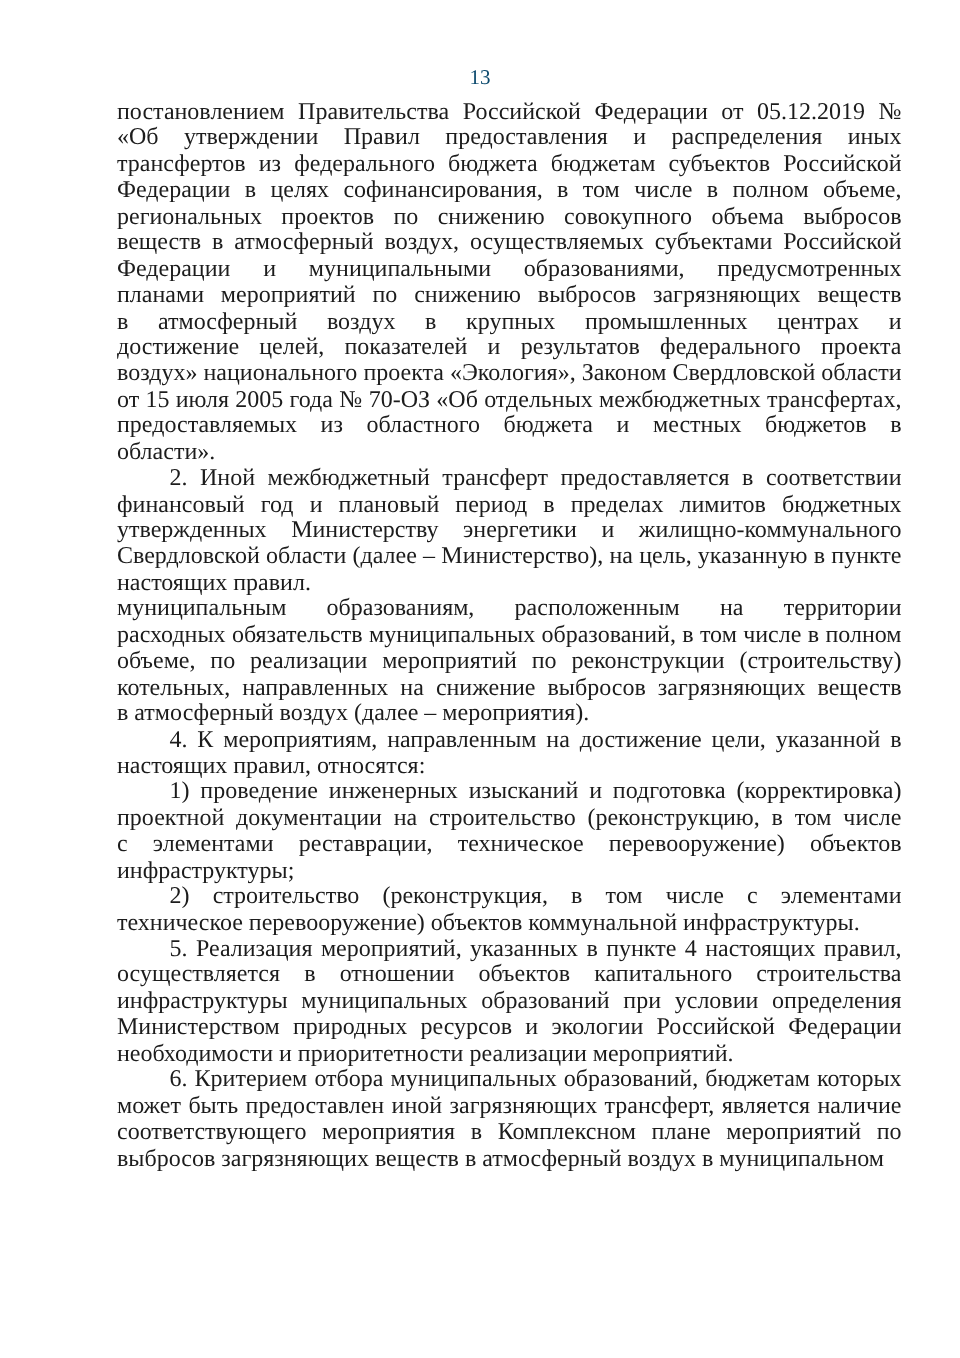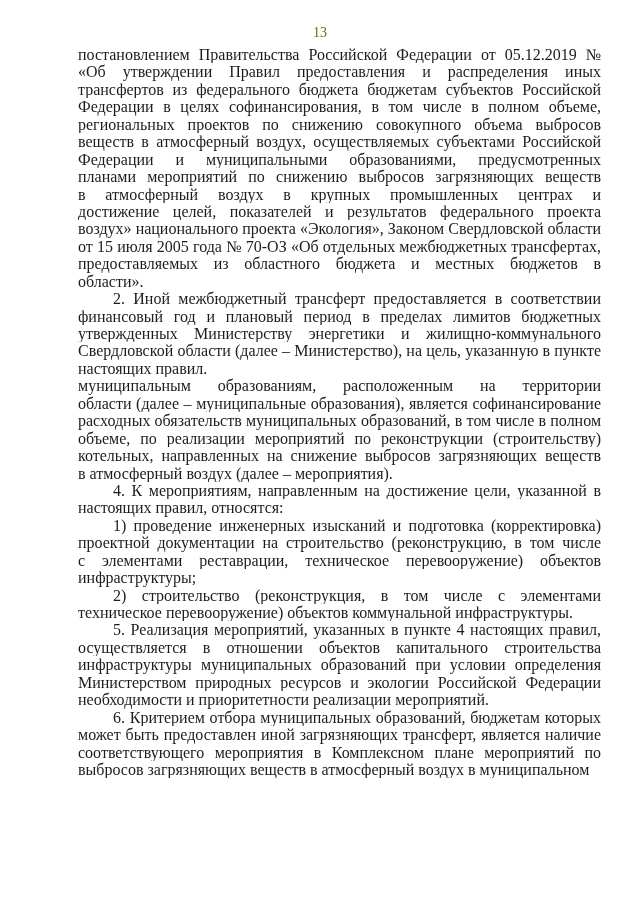--- a/index.html
+++ b/index.html
@@ -15,25 +15,25 @@
     color: #1c1c1c;
   }
   .page {
     width: 640px;
     height: 905px;
     background: #ffffff;
     box-sizing: border-box;
   }
   .page-number {
     margin: 0;
-    padding-top: 24px;
+    padding-top: 44px;
     text-align: center;
     font-size: 14px;
     line-height: 17px;
-    color: #4d7c0f;
+    color: #0c4a6e;
   }
   .document-body {
     margin: 5px 39px 0 78px; 
     font-size: 16px;
   }
   .paragraph {
     margin: 0;
     padding: 0;
   }
   .line {
@@ -77,21 +77,20 @@
       </div>
       <div class="paragraph">
         <div class="line indent">2. Иной межбюджетный трансферт предоставляется в соответствии</div>
         <div class="line">финансовый год и плановый период в пределах лимитов бюджетных обязательств,</div>
         <div class="line">утвержденных Министерству энергетики и жилищно-коммунального хозяйства</div>
         <div class="line">Свердловской области (далее – Министерство), на цель, указанную в пункте 4</div>
         <div class="line last">настоящих правил.</div>
       </div>
       <div class="paragraph">
         <div class="line">муниципальным образованиям, расположенным на территории Свердловской</div>
-        <div class="line">области (далее – муниципальные образования), является софинансирование</div>
         <div class="line">расходных обязательств муниципальных образований, в том числе в полном</div>
         <div class="line">объеме, по реализации мероприятий по реконструкции (строительству) газовых</div>
         <div class="line">котельных, направленных на снижение выбросов загрязняющих веществ</div>
         <div class="line last">в атмосферный воздух (далее – мероприятия).</div>
       </div>
       <div class="paragraph">
         <div class="line indent">4. К мероприятиям, направленным на достижение цели, указанной в пункте 3</div>
         <div class="line last">настоящих правил, относятся:</div>
       </div>
       <div class="paragraph">

